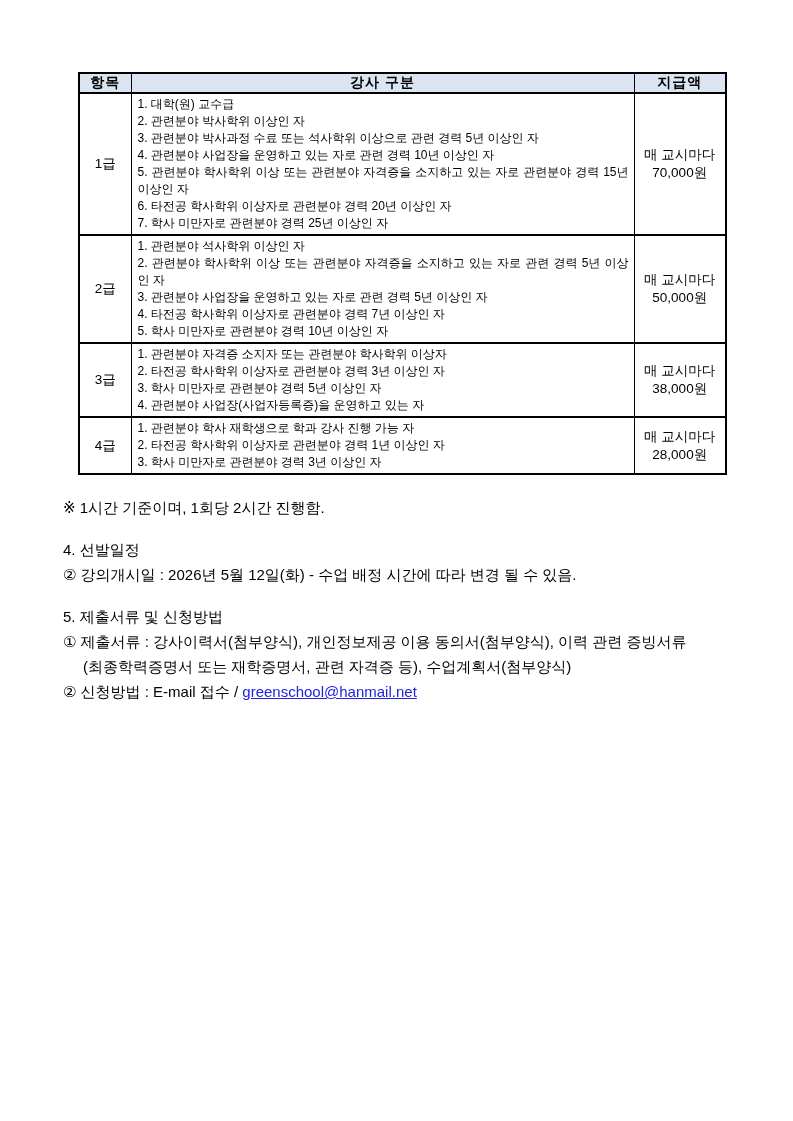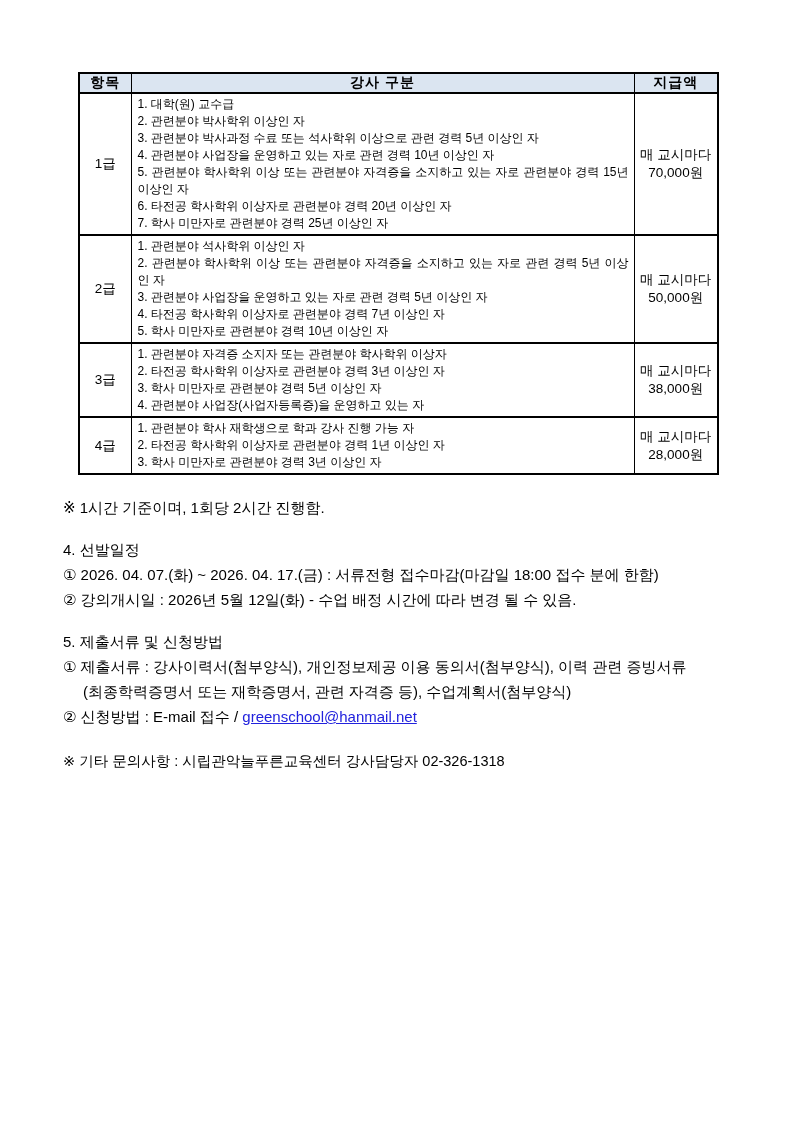--- a/index.html
+++ b/index.html
@@ -34,21 +34,21 @@
   }
   table.grade-table th,
   table.grade-table td {
     border: 1px solid var(--border-color);
     vertical-align: middle;
   }
   table.grade-table tr { border-top: 2px solid var(--border-color); }
   table.grade-table thead tr { border-bottom: 2px solid var(--border-color); }
   th.col-grade, td.col-grade { width: 52px; text-align: center; }
   th.col-criteria, td.col-criteria { width: 503px; }
-  th.col-payment, td.col-payment { width: 84px; text-align: center; }
+  th.col-payment, td.col-payment { width: 92px; text-align: center; }
   table.grade-table th {
     background: var(--header-bg);
     font-weight: bold;
     font-size: 14px;
     height: 20px;
     text-align: center;
     letter-spacing: 1px;
   }
   td.col-grade { font-size: 13.5px; }
   td.col-criteria { padding: 2px 5px 2px 6px; }
@@ -149,24 +149,22 @@
             <div class="pay-line">28,000원</div>
           </td>
         </tr>
       </tbody>
   </table>
 
   <div class="bodytext">
     <p class="note">※ 1시간 기준이며, 1회당 2시간 진행함.</p>
 
     <p class="section-title">4. 선발일정</p>
-    <p class="line">① 2026. 04. 07.(화) ~ 2026. 04. 17.(금) : 서류전형 접수마감(마감일 18:00 접수 분에 한함)</p>
     <p class="line">② 강의개시일 : 2026년 5월 12일(화) - 수업 배정 시간에 따라 변경 될 수 있음.</p>
 
     <p class="section-title">5. 제출서류 및 신청방법</p>
     <p class="line">① 제출서류 : 강사이력서(첨부양식), 개인정보제공 이용 동의서(첨부양식), 이력 관련 증빙서류</p>
     <p class="line indent">(최종학력증명서 또는 재학증명서, 관련 자격증 등), 수업계획서(첨부양식)</p>
     <p class="line"><span>② 신청방법 : E-mail 접수 / </span><a href="#" class="email-link">greenschool@hanmail.net</a></p>
 
-    <p class="footer-note">※ 기타 문의사항 : 시립관악늘푸른교육센터 강사담당자 02-326-1318</p>
   </div>
 
 </div>
 
 </body></html>

